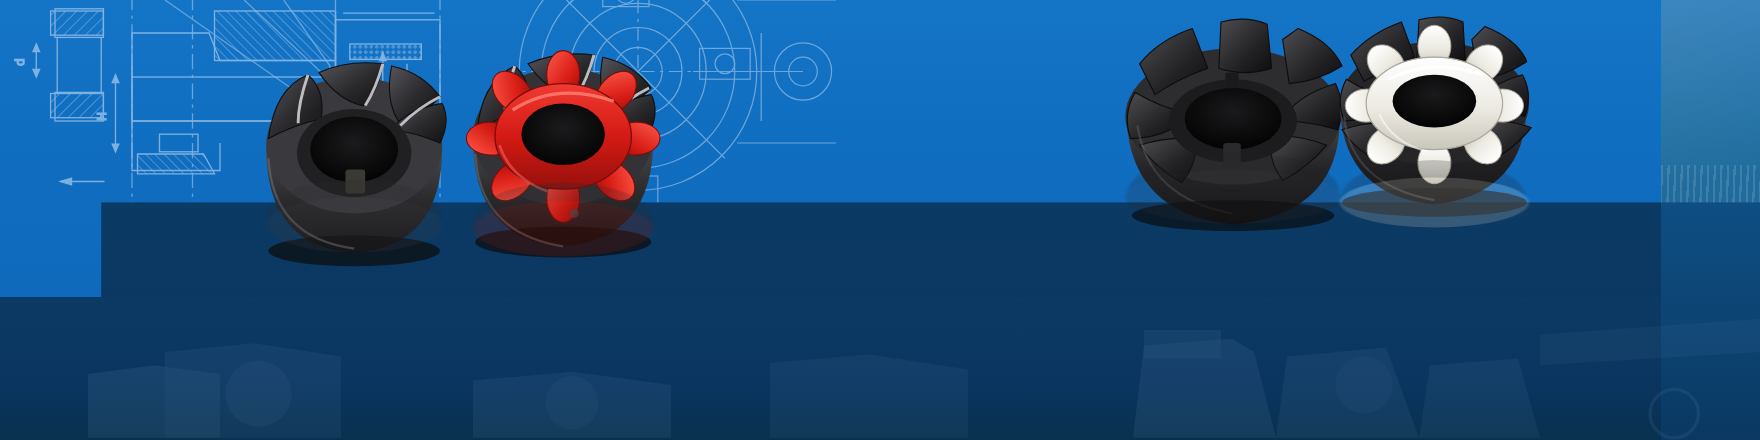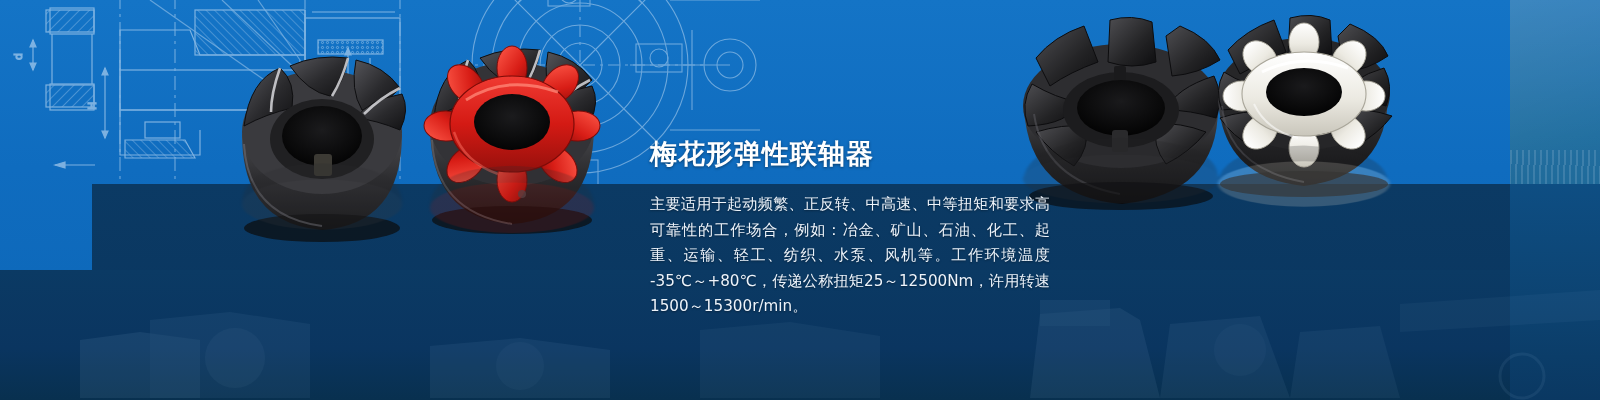--- a/index.html
+++ b/index.html
@@ -394,18 +394,14 @@
 
   <svg id="refl-right" class="reflection" viewBox="0 0 380 215" xmlns="http://www.w3.org/2000/svg">
     <g>
       <path d="M10 104 q6 86 98 94 q96 -10 96 -96 Z" fill="#232325"></path>
       <ellipse cx="107" cy="100" rx="98" ry="58" fill="#2d2d30"></ellipse>
       <path d="M204 92 q4 80 86 88 q84 -10 84 -92 Z" fill="#232325"></path>
       <ellipse cx="290" cy="88" rx="86" ry="54" fill="#cfccc2"></ellipse>
     </g>
   </svg>
 
-  <div id="text-block">
-    <h1 id="banner-title">梅花形弹性联轴器</h1>
-    <p id="banner-desc">主要适用于起动频繁、正反转、中高速、中等扭矩和要求高可靠性的工作场合，例如：冶金、矿山、石油、化工、起重、运输、轻工、纺织、水泵、风机等。工作环境温度 -35℃～+80℃，传递公称扭矩25～12500Nm，许用转速1500～15300r/min。</p>
-  </div>
 
 </div>
 
 </body></html>

